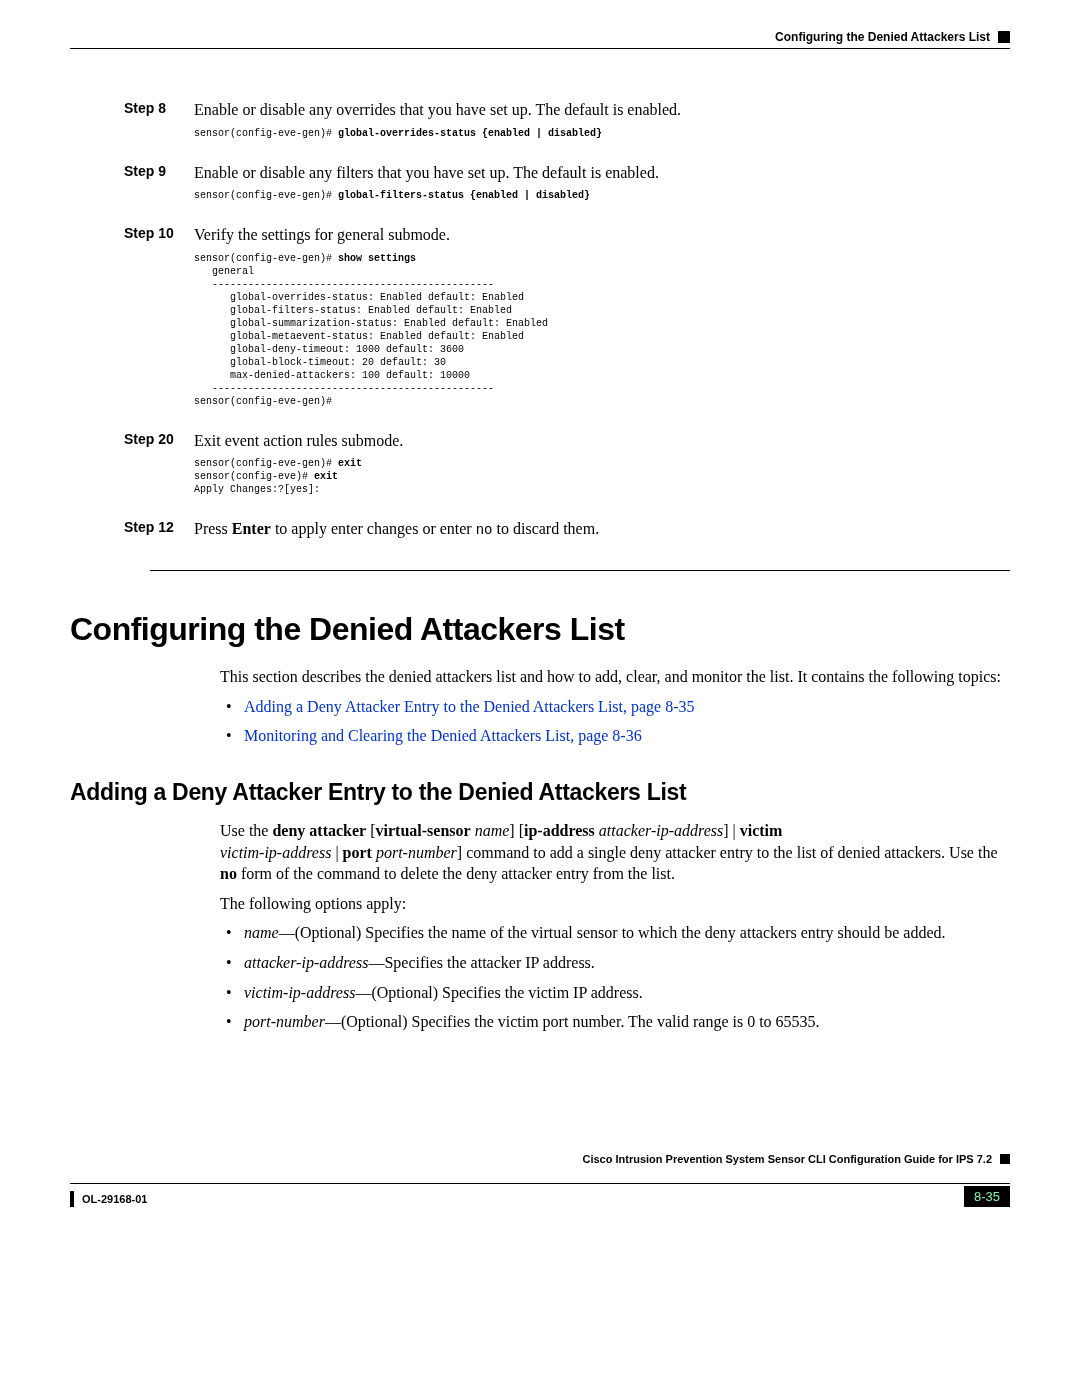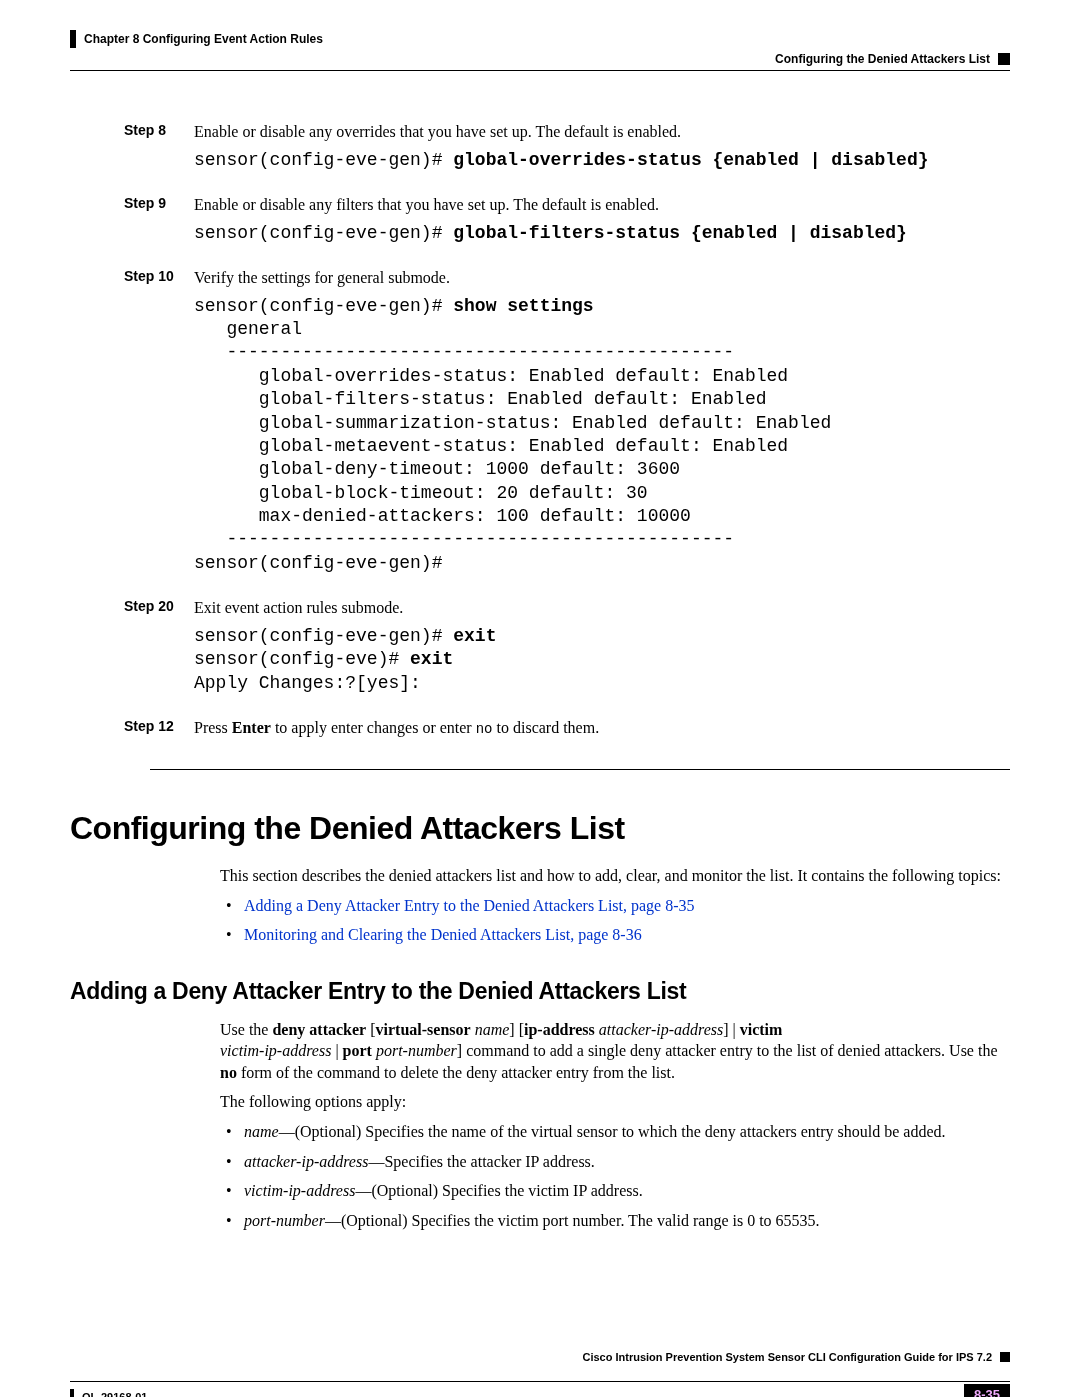--- a/index.html
+++ b/index.html
@@ -59,21 +59,21 @@
     font-size: 14px;
     padding-top: 1px;
   }
   .step-body {
     flex: 1;
     font-size: 16px;
     line-height: 1.35;
   }
   .code {
     font-family: "Courier New", Courier, monospace;
-    font-size: 18px;
+    font-size: 10px;
     white-space: pre;
     margin: 6px 0 14px 0;
     line-height: 1.3;
   }
   .code-inline {
     font-family: "Courier New", Courier, monospace;
     font-size: 14px;
   }
   .bold { font-weight: bold; }
   .section-rule {
@@ -141,24 +141,24 @@
   }
   .footer-left {
     display: flex;
     align-items: center;
   }
   .footer-right {
     text-align: right;
   }
   .page-num-box {
     background: #000;
-    color: #f0abfc;
+    color: #86efac;
     padding: 3px 10px;
     font-size: 13px;
-    font-weight: bold;
+    font-weight: normal;
     display: inline-block;
   }
   .footer-guide {
     display: flex;
     align-items: center;
     justify-content: flex-end;
     margin-bottom: 18px;
   }
   .footer-guide-square {
     width: 10px;
@@ -171,26 +171,20 @@
     height: 16px;
     background: #000;
     margin-right: 8px;
   }
 </style>
 </head>
 <body>
 
 <div class="page">
 
-  <div class="header-row">
-    <div class="header-left">
-      <div class="bar-thin"></div>
-      <span>Chapter 8      Configuring Event Action Rules</span>
-    </div>
-  </div>
   <div class="header-row" style="justify-content:flex-end;">
     <span class="subtitle">Configuring the Denied Attackers List</span>
     <div class="bar-thin-right"></div>
   </div>
   <div class="divider-line"></div>
 
   <div class="steps">
 
     <div class="step">
       <div class="step-label">Step 8</div>

